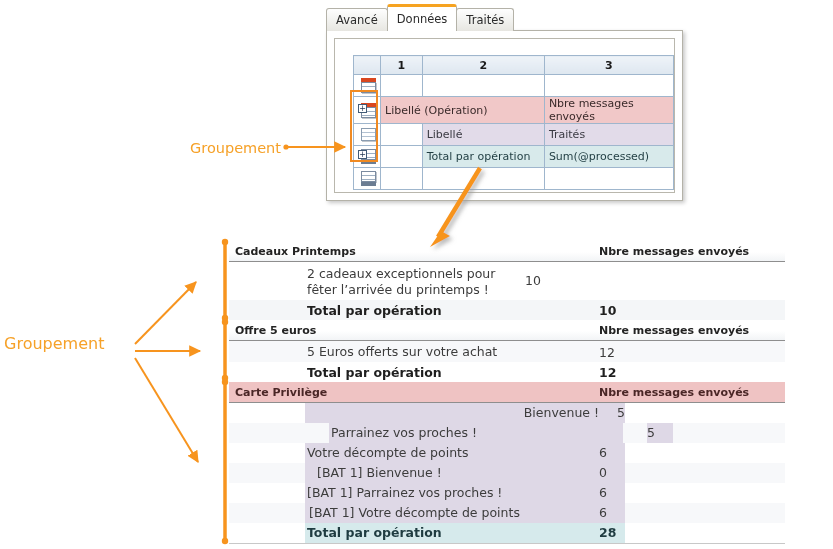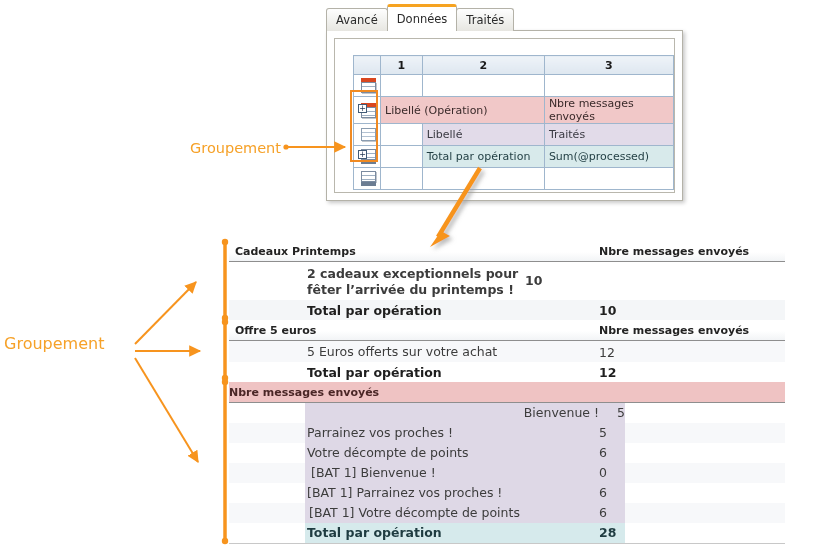--- a/index.html
+++ b/index.html
@@ -376,21 +376,21 @@
     </g>
   </svg>
 
   <div id="report">
 
     <div class="grp">
       <div class="ghead">
         <div class="c-label">Cadeaux Printemps</div>
         <div class="c-value">Nbre messages envoyés</div>
       </div>
-      <div class="rrow detail" style="height:38px;font-weight:bold;">
+      <div class="rrow detail" style="height:38px;">
         <div class="c-label" style="padding-top:4px;width:296px;">2 cadeaux exceptionnels pour fêter l’arrivée du printemps !</div>
         <div class="c-value" style="padding-top:11px;">10</div>
       </div>
       <div class="rrow total">
         <div class="c-label">Total par opération</div>
         <div class="c-value">10</div>
       </div>
     </div>
 
     <div class="grp">
@@ -403,47 +403,48 @@
         <div class="c-value">12</div>
       </div>
       <div class="rrow total" style="background:#ffffff;">
         <div class="c-label">Total par opération</div>
         <div class="c-value">12</div>
       </div>
     </div>
 
     <div class="grp">
       <div class="ghead pink">
+        <div class="c-label">Carte Privilège</div>
         <div class="c-value">Nbre messages envoyés</div>
       </div>
 
       <div class="rrow detail" style="height:20px;align-items:center;text-align:right;">
         <div class="pad-left"></div>
         <div class="hl-lav" style="width:294px;padding-left:2px;line-height:20px;">Bienvenue !</div>
         <div class="hl-lav" style="width:26px;line-height:20px;">5</div>
         <div class="pad-right"></div>
       </div>
 
-      <div class="rrow detail alt" style="height:20px;align-items:flex-end;">
+      <div class="rrow detail alt" style="height:20px;align-items:flex-end;gap:24px;">
         <div class="pad-left"></div>
         <div class="hl-lav" style="width:294px;padding-left:2px;line-height:20px;">Parrainez vos proches !</div>
         <div class="hl-lav" style="width:26px;line-height:20px;">5</div>
         <div class="pad-right"></div>
       </div>
 
       <div class="rrow detail" style="height:20px;align-items:center;">
         <div class="pad-left"></div>
         <div class="hl-lav" style="width:294px;padding-left:2px;line-height:20px;">Votre décompte de points</div>
         <div class="hl-lav" style="width:26px;line-height:20px;">6</div>
         <div class="pad-right"></div>
       </div>
 
       <div class="rrow detail alt" style="height:20px;align-items:center;">
         <div class="pad-left"></div>
-        <div class="hl-lav" style="width:294px;padding-left:6px;line-height:20px;">[BAT 1] Bienvenue !</div>
+        <div class="hl-lav" style="width:294px;padding-left:12px;line-height:20px;">[BAT 1] Bienvenue !</div>
         <div class="hl-lav" style="width:26px;line-height:20px;">0</div>
         <div class="pad-right"></div>
       </div>
 
       <div class="rrow detail" style="height:20px;align-items:center;">
         <div class="pad-left"></div>
         <div class="hl-lav" style="width:294px;padding-left:2px;line-height:20px;">[BAT 1] Parrainez vos proches !</div>
         <div class="hl-lav" style="width:26px;line-height:20px;">6</div>
         <div class="pad-right"></div>
       </div>

